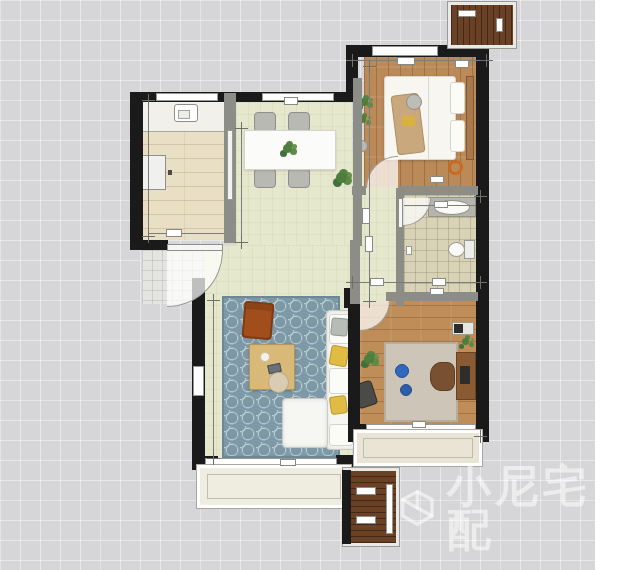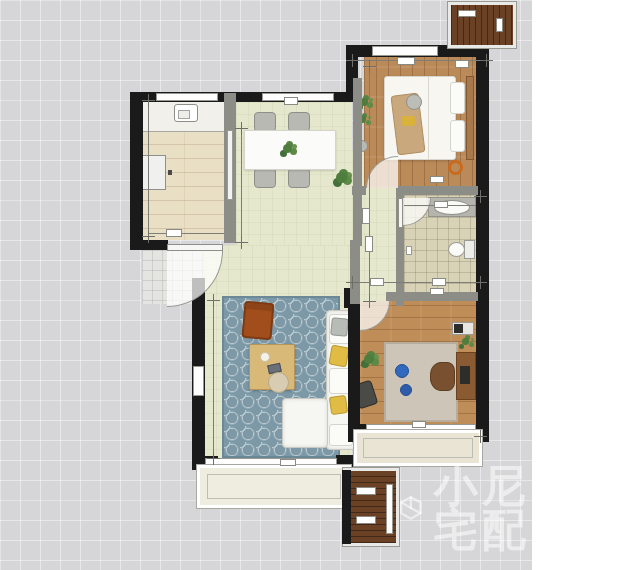--- a/index.html
+++ b/index.html
@@ -1,17 +1,17 @@
 <!DOCTYPE html>
 <html><head>
 <meta charset="utf-8">
 <style>
   html,body{margin:0;padding:0;}
   body{font-family:"Liberation Sans", sans-serif;}
-  #canvas{position:relative;width:532px;height:570px;overflow:hidden;
+  #canvas{position:relative;width:595px;height:570px;overflow:hidden;
     background-color:#d6d6d8;
     background-image:
       linear-gradient(rgba(255,255,255,.45) 1px, transparent 1px),
       linear-gradient(90deg, rgba(255,255,255,.45) 1px, transparent 1px),
       linear-gradient(rgba(0,0,0,.035) 1px, transparent 1px),
       linear-gradient(90deg, rgba(0,0,0,.035) 1px, transparent 1px);
     background-size:20px 20px,20px 20px,100px 100px,100px 100px;}
   .abs{position:absolute;box-sizing:border-box;}
   .wall{background:#1a1a1a;}
   .gwall{background:#8d8d88;}

